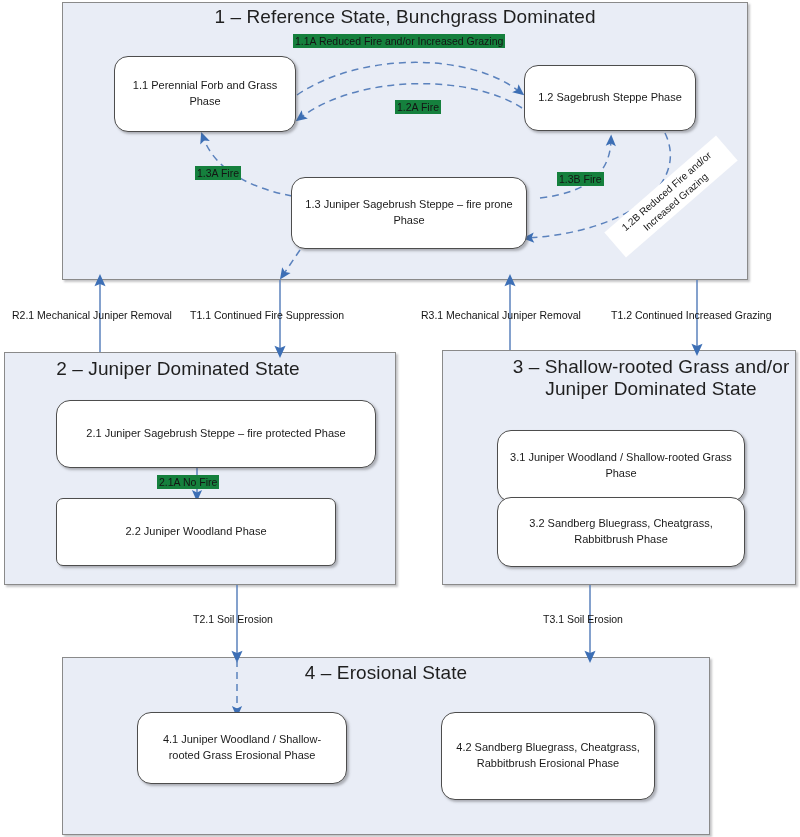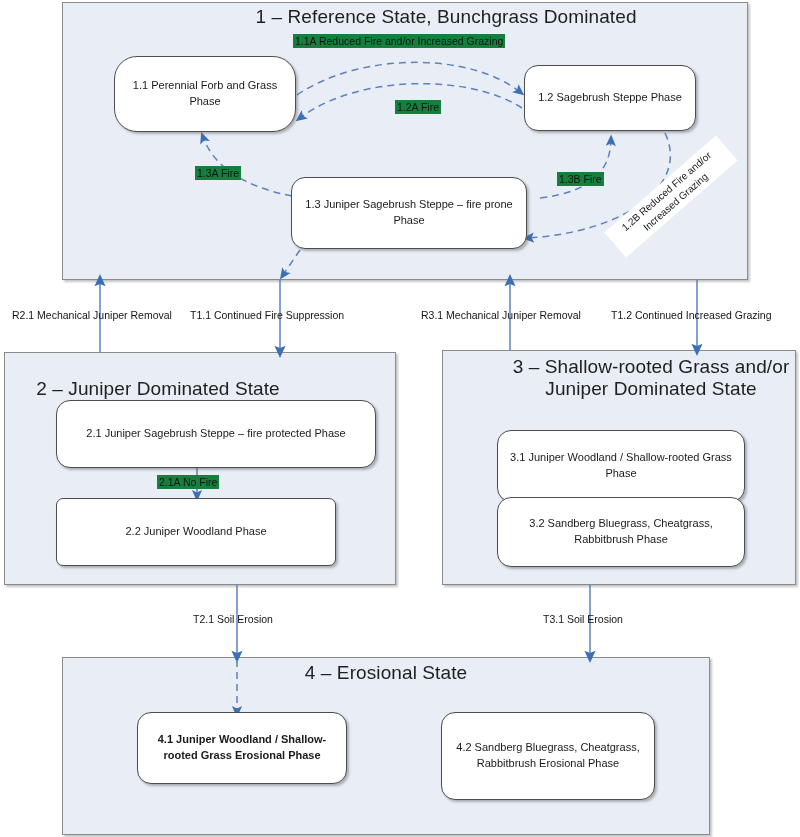--- a/index.html
+++ b/index.html
@@ -141,23 +141,23 @@
       <path d="M 697,280 L 697,350" marker-end="url(#ah2)"></path>
 
       <path d="M 237,585 L 237,657" marker-end="url(#ah2)"></path>
       <path d="M 237,660 L 237,712" stroke-dasharray="7,5" marker-end="url(#ah)"></path>
 
       <path d="M 590,585 L 590,657" marker-end="url(#ah2)"></path>
     </g>
   </svg>
 
   <div class="state-box" style="left:62px; top:2px; width:686px; height:278px;"></div>
-  <div class="state-title" style="left:62px; top:6px; width:686px;margin-left:41px;">1 – Reference State, Bunchgrass Dominated</div>
-
-  <div class="phase-box" style="left:114px; top:56px; width:182px; height:76px;border-radius:23px;">1.1  Perennial Forb and Grass Phase</div>
+  <div class="state-title" style="left:62px; top:6px; width:686px;">1 – Reference State, Bunchgrass Dominated</div>
+
+  <div class="phase-box" style="left:114px; top:56px; width:182px; height:76px;">1.1  Perennial Forb and Grass Phase</div>
 
   <div class="phase-box" style="left:524px; top:65px; width:172px; height:66px;">1.2  Sagebrush Steppe Phase</div>
 
   <div class="phase-box" style="left:291px; top:177px; width:236px; height:72px;">1.3  Juniper Sagebrush Steppe  – fire prone Phase</div>
 
   <div class="edge-label" style="left:293px; top:34px;">1.1A  Reduced Fire and/or Increased Grazing</div>
 
   <div class="edge-label" style="left:395px; top:88px;margin-top:12px;">1.2A  Fire</div>
 
   <div class="edge-label" style="left:195px; top:166px;">1.3A  Fire</div>
@@ -168,21 +168,21 @@
 
   <div class="edge-label plain" style="left:10px; top:308px;">R2.1  Mechanical Juniper Removal</div>
 
   <div class="edge-label plain" style="left:188px; top:308px;">T1.1  Continued Fire Suppression</div>
 
   <div class="edge-label plain" style="left:419px; top:308px;">R3.1  Mechanical Juniper Removal</div>
 
   <div class="edge-label plain" style="left:609px; top:308px;">T1.2 Continued Increased Grazing</div>
 
   <div class="state-box" style="left:4px; top:352px; width:392px; height:233px;"></div>
-  <div class="state-title" style="left:0; top:358px; width:316px;margin-top:20px;">2 – Juniper Dominated State</div>
+  <div class="state-title" style="left:20px; top:358px; width:316px;">2 – Juniper Dominated State</div>
 
   <div class="phase-box" style="left:56px; top:400px; width:320px; height:68px;">2.1  Juniper Sagebrush Steppe  – fire protected Phase</div>
 
   <div class="edge-label" style="left:157px; top:475px;">2.1A  No Fire</div>
 
   <div class="phase-box" style="left:56px; top:498px; width:280px; height:68px;border-radius:7px;">2.2  Juniper Woodland Phase</div>
 
   <div class="state-box" style="left:442px; top:350px; width:354px; height:235px;"></div>
   <div class="state-title" style="left:442px; top:356px; width:354px;margin-left:32px;">
     <span>3 – Shallow-rooted Grass and/or</span><br>
@@ -193,21 +193,21 @@
 
   <div class="phase-box" style="left:497px; top:497px; width:248px; height:70px;">3.2  Sandberg Bluegrass, Cheatgrass, Rabbitbrush Phase</div>
 
   <div class="edge-label plain" style="left:191px; top:612px;">T2.1 Soil Erosion</div>
 
   <div class="edge-label plain" style="left:541px; top:612px;">T3.1  Soil Erosion</div>
 
   <div class="state-box" style="left:62px; top:657px; width:648px; height:178px;"></div>
   <div class="state-title" style="left:62px; top:662px; width:648px;">4 – Erosional State</div>
 
-  <div class="phase-box" style="left:137px; top:712px; width:210px; height:72px;font-weight:bold;">4.1 Juniper Woodland / Shallow-rooted Grass Erosional  Phase</div>
+  <div class="phase-box" style="left:137px; top:712px; width:210px; height:72px;">4.1 Juniper Woodland / Shallow-rooted Grass Erosional  Phase</div>
 
   <div class="phase-box" style="left:441px; top:712px; width:214px; height:88px;">4.2  Sandberg Bluegrass, Cheatgrass, Rabbitbrush Erosional  Phase</div>
 
   <svg id="arrows-top" viewBox="0 0 800 837">
     <g stroke="#5b82bd" fill="none" stroke-width="1.5">
 
       <path d="M 300,250 L 283,275" stroke-dasharray="7,5" marker-end="url(#ah)"></path>
     </g>
   </svg>
 

